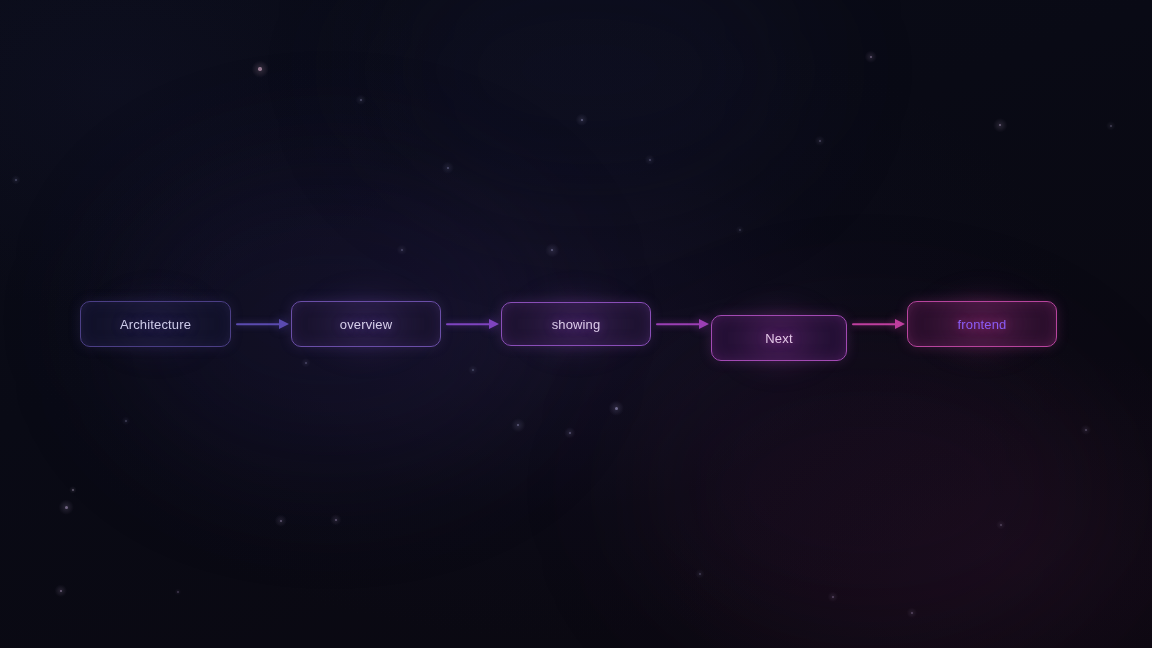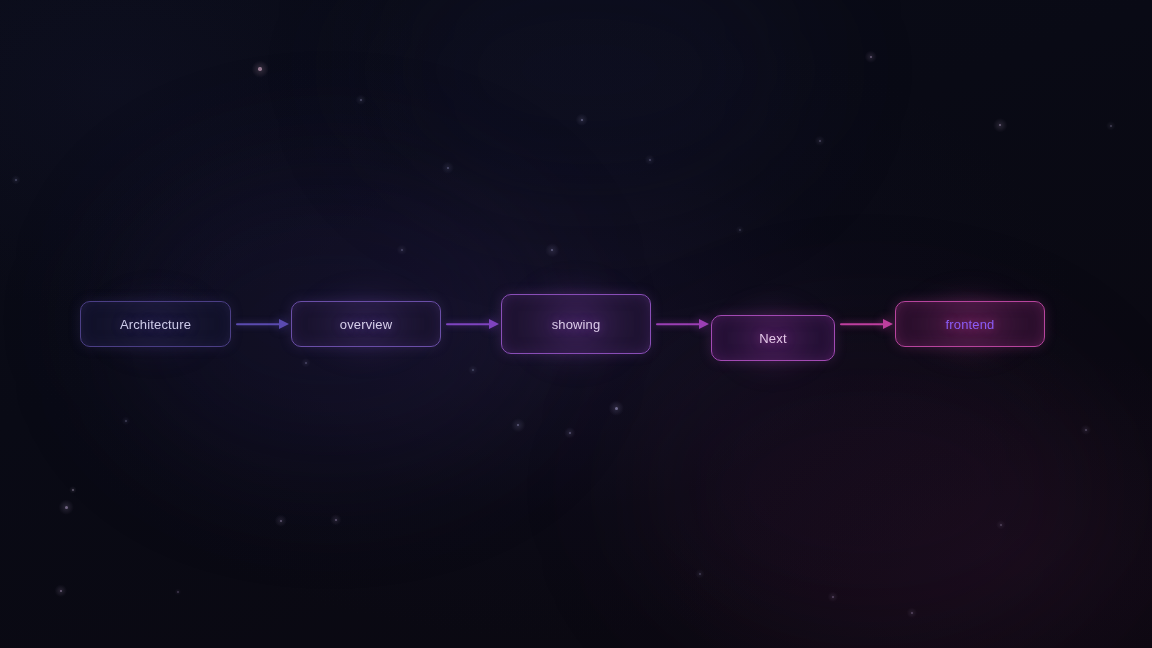--- a/index.html
+++ b/index.html
@@ -178,29 +178,29 @@
         <div class="head" style="border-left-color: rgb(91, 75, 176); filter: drop-shadow(rgba(91, 75, 176, 0.667) 0px 0px 5px);"></div>
       </div>
       <div class="node" style="width: 150px; height: 46px; border-color: rgb(107, 79, 168); background: rgb(25, 19, 46); box-shadow: rgba(107, 79, 168, 0.333) 0px 0px 14px -2px, rgba(91, 61, 150, 0.533) 0px 0px 18px -6px inset;">
         <div class="inner-glow" style="background: radial-gradient(rgba(91, 61, 150, 0.4) 0%, rgba(0, 0, 0, 0) 70%);"></div>
         <span class="label" style="color: rgb(214, 207, 233); text-shadow: rgba(91, 61, 150, 0.8) 0px 0px 9px;">overview</span>
       </div>
       <div class="connector" style="width: 60px;">
         <div class="shaft" style="background: rgb(127, 68, 192); box-shadow: rgba(127, 68, 192, 0.667) 0px 0px 6px;"></div>
         <div class="head" style="border-left-color: rgb(127, 68, 192); filter: drop-shadow(rgba(127, 68, 192, 0.667) 0px 0px 5px);"></div>
       </div>
-      <div class="node" style="width: 150px; height: 60px; border-color: rgb(138, 79, 184); background: rgb(30, 19, 49); box-shadow: rgba(138, 79, 184, 0.333) 0px 0px 14px -2px, rgba(122, 63, 168, 0.533) 0px 0px 18px -6px inset;">
+      <div class="node" style="width: 150px; height: 44px; border-color: rgb(138, 79, 184); background: rgb(30, 19, 49); box-shadow: rgba(138, 79, 184, 0.333) 0px 0px 14px -2px, rgba(122, 63, 168, 0.533) 0px 0px 18px -6px inset;">
         <div class="inner-glow" style="background: radial-gradient(rgba(122, 63, 168, 0.4) 0%, rgba(0, 0, 0, 0) 70%);"></div>
         <span class="label" style="color: rgb(220, 204, 233); text-shadow: rgba(122, 63, 168, 0.8) 0px 0px 9px;">showing</span>
       </div>
       <div class="connector" style="width: 60px;">
         <div class="shaft" style="background: rgb(155, 63, 180); box-shadow: rgba(155, 63, 180, 0.667) 0px 0px 6px;"></div>
         <div class="head" style="border-left-color: rgb(155, 63, 180); filter: drop-shadow(rgba(155, 63, 180, 0.667) 0px 0px 5px);"></div>
       </div>
-      <div class="node" style="width: 124px; height: 46px; border-color: rgb(163, 75, 180); background: rgb(35, 16, 52); box-shadow: rgba(163, 75, 180, 0.333) 0px 0px 14px -2px, rgba(154, 58, 164, 0.533) 0px 0px 18px -6px inset; margin-top: 28px;">
+      <div class="node" style="width: 136px; height: 46px; border-color: rgb(163, 75, 180); background: rgb(35, 16, 52); box-shadow: rgba(163, 75, 180, 0.333) 0px 0px 14px -2px, rgba(154, 58, 164, 0.533) 0px 0px 18px -6px inset; margin-top: 28px;">
         <div class="inner-glow" style="background: radial-gradient(rgba(154, 58, 164, 0.4) 0%, rgba(0, 0, 0, 0) 70%);"></div>
         <span class="label" style="color: rgb(226, 199, 230); text-shadow: rgba(154, 58, 164, 0.8) 0px 0px 9px;">Next</span>
       </div>
       <div class="connector" style="width: 60px;">
         <div class="shaft" style="background: rgb(191, 63, 158); box-shadow: rgba(191, 63, 158, 0.667) 0px 0px 6px;"></div>
         <div class="head" style="border-left-color: rgb(191, 63, 158); filter: drop-shadow(rgba(191, 63, 158, 0.667) 0px 0px 5px);"></div>
       </div>
       <div class="node" style="width: 150px; height: 46px; border-color: rgb(184, 69, 158); background: rgb(42, 15, 44); box-shadow: rgba(184, 69, 158, 0.333) 0px 0px 14px -2px, rgba(176, 58, 144, 0.533) 0px 0px 18px -6px inset;">
         <div class="inner-glow" style="background: radial-gradient(rgba(176, 58, 144, 0.4) 0%, rgba(0, 0, 0, 0) 70%);"></div>
         <span class="label" style="color: #8b5cf6; text-shadow: rgba(176, 58, 144, 0.8) 0px 0px 9px;">frontend</span>

